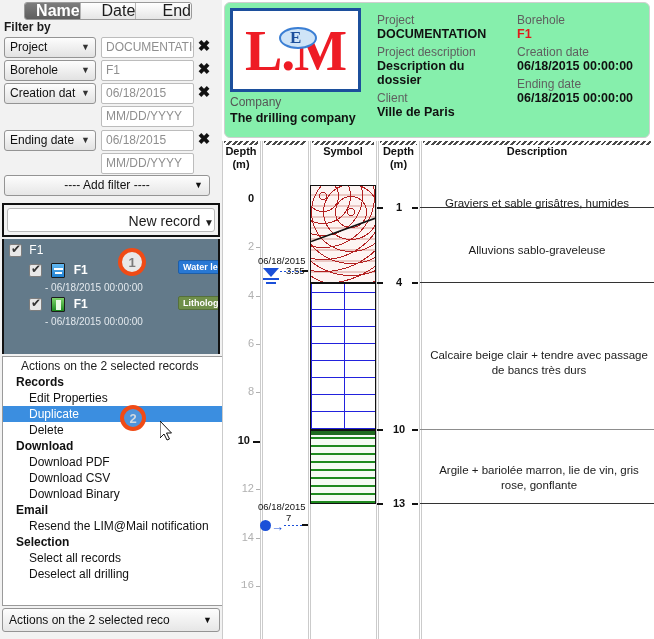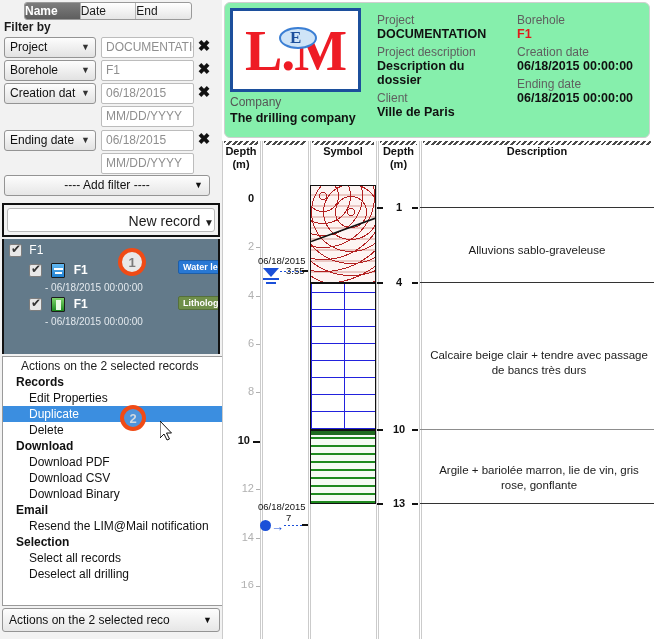--- a/index.html
+++ b/index.html
@@ -16,21 +16,21 @@
   #left-panel {
     position: absolute; left:0; top:0; width:222px; height:639px;
     background:#f2f2f2;
     overflow: hidden;
   }
 
   
   .tabbar { position:absolute; left:24px; top:2px; width:168px; height:18px;
             display:flex; border:1px solid #9a9a9a; border-radius:3px; overflow:hidden;
             background: linear-gradient(#ffffff,#e6e6e6); }
-  .tabbar .tab { flex:1; font-size:12px; line-height:16px; text-align:left;
+  .tabbar .tab { flex:1; font-size:16px; line-height:16px; text-align:right;
                  color:#1b1b1b; border-right:1px solid #b5b5b5; cursor:default; }
   .tabbar .tab:last-child { border-right:none; }
   .tabbar .tab.active { background: linear-gradient(#7d7d7d,#5e5e5e); color:#ffffff; font-weight:bold; }
 
   .filterby { position:absolute; left:4px; top:20px; font-size:12px; font-weight:bold; color:#1b1b1b; }
 
   .frow { position:absolute; left:4px; height:22px; }
   .fsel { position:absolute; left:0; top:0; width:92px; height:21px;
           border:1px solid #949494; border-radius:3px;
           background: linear-gradient(#fdfdfd,#e2e2e2);
@@ -390,20 +390,21 @@
     <div class="dash" style="left:155px; top:288px;"></div>
     <div class="dtick" style="left:164px; top:282px;">10</div>
     <div class="dash" style="left:190px; top:288px;"></div>
     <div class="dline grey" style="left:198px; top:288px; width:234px;"></div>
 
     <div class="dash" style="left:155px; top:362px;"></div>
     <div class="dtick" style="left:164px; top:356px;">13</div>
     <div class="dash" style="left:190px; top:362px;"></div>
     <div class="dline" style="left:198px; top:362px; width:234px;"></div>
 
+    <div class="desc" style="left:200px; top:55px; width:230px;">Graviers et sable grisâtres, humides</div>
     <div class="desc" style="left:200px; top:102px; width:230px;">Alluvions sablo-graveleuse</div>
     <div class="desc" style="left:204px; top:207px; width:226px;">Calcaire beige clair + tendre avec passage de bancs très durs</div>
     <div class="desc" style="left:204px; top:322px; width:226px;">Argile + bariolée marron, lie de vin, gris rose, gonflante</div>
 
     <div class="wl-date" style="left:36px; top:114px;">06/18/2015</div>
     <div class="wl-val" style="left:64px; top:124px;">3.55</div>
     <div class="wl-tri" style="left:41px; top:127px;"></div>
     <div class="wl-bar" style="left:41px; top:137px; width:16px;"></div>
     <div class="wl-bar" style="left:44px; top:141px; width:10px;"></div>
     <div class="wl-dash" style="left:58px; top:130px; width:26px;"></div>

